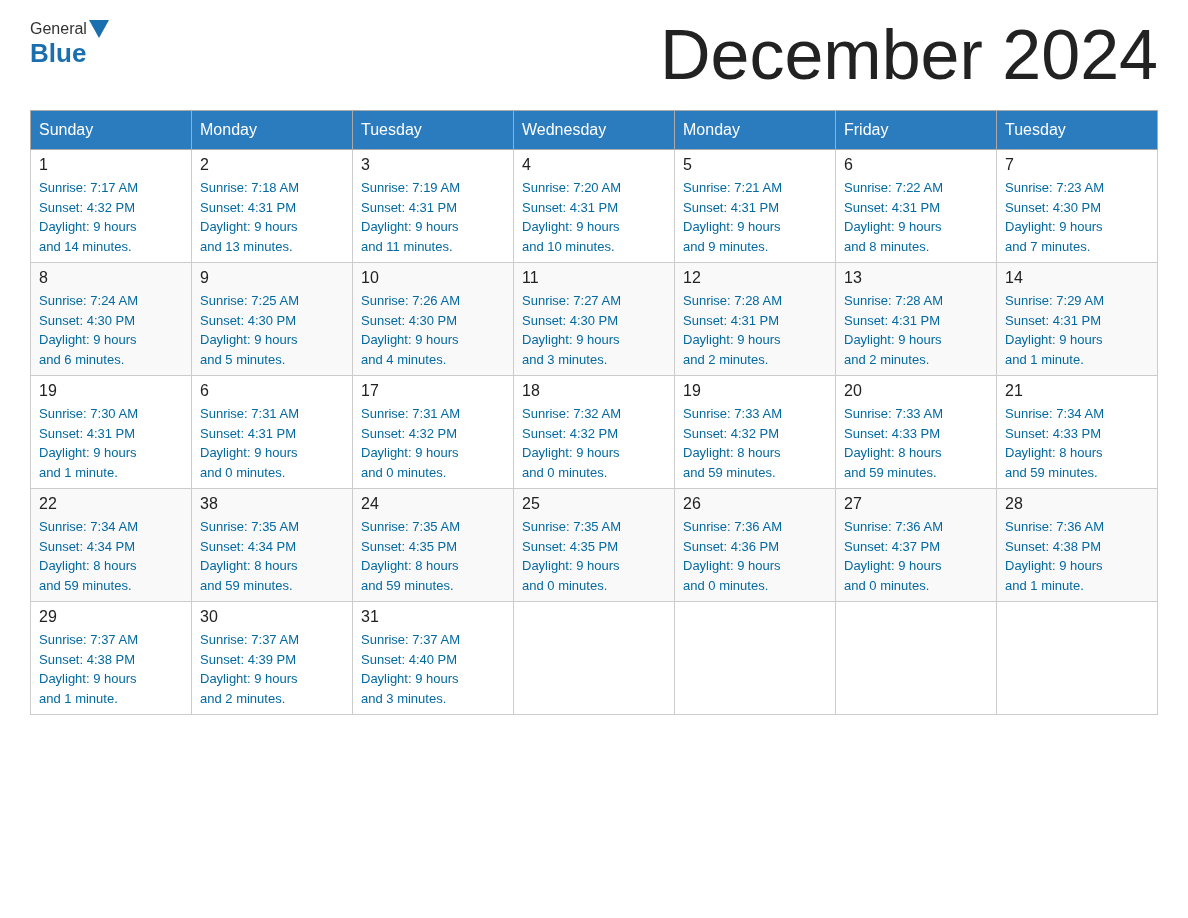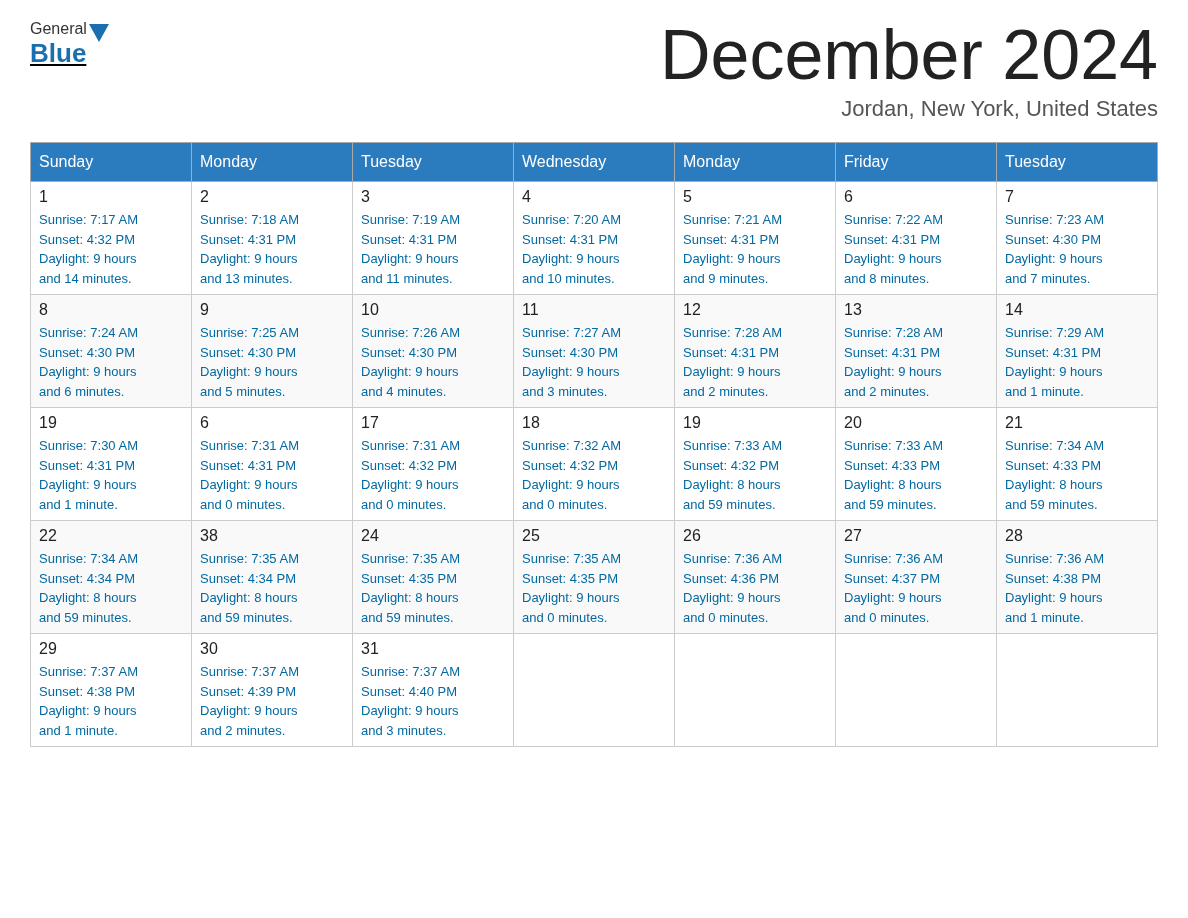--- a/index.html
+++ b/index.html
@@ -88,45 +88,43 @@
       line-height: 1.5;
       color: #0369a1;
     }
     .empty-cell {
       background: #fff;
     }
     tr:nth-child(even) td { background: #f9f9f9; }
     tr:nth-child(odd) td { background: #fff; }
     .logo-row {
       display: flex;
-      align-items: flex-end;
+      align-items: flex-start;
       gap: 0px;
     }
     .logo-blue-row {
       display: flex;
       align-items: center;
-      text-decoration: underline;
     }
   </style>
 </head>
 <body>
 
 <div class="header-area">
   <div class="logo">
     <div class="logo-row">
       <span class="logo-general">General</span>
       <span class="logo-arrow"></span>
     </div>
     <div class="logo-blue-row">
       <span class="logo-blue">Blue</span>
     </div>
   </div>
   <div class="title-area">
     <div class="month-title">December 2024</div>
-    <div class="location-title">Jordan, New York, United States</div>
   </div>
 </div>
 
 <table class="calendar-table">
   <thead>
     <tr>
 
     <th>Sunday</th>
         <th>Monday</th>
         <th>Tuesday</th>

